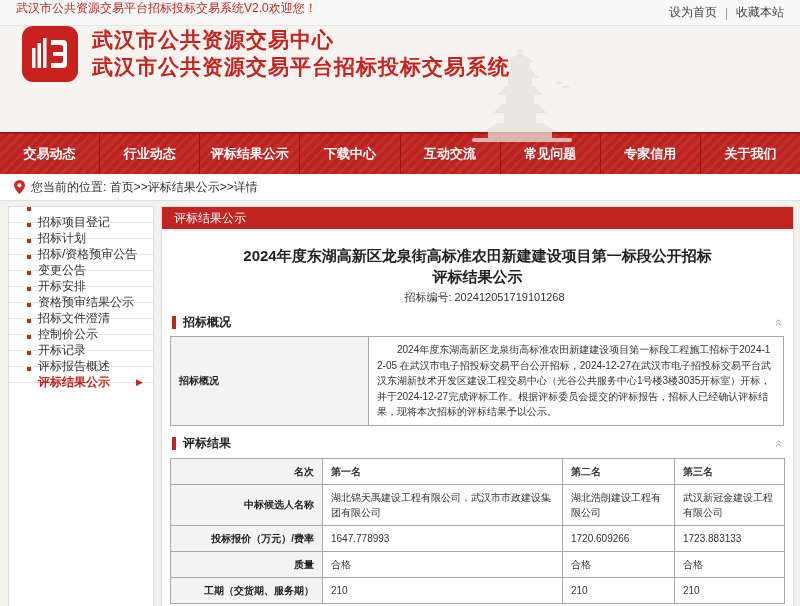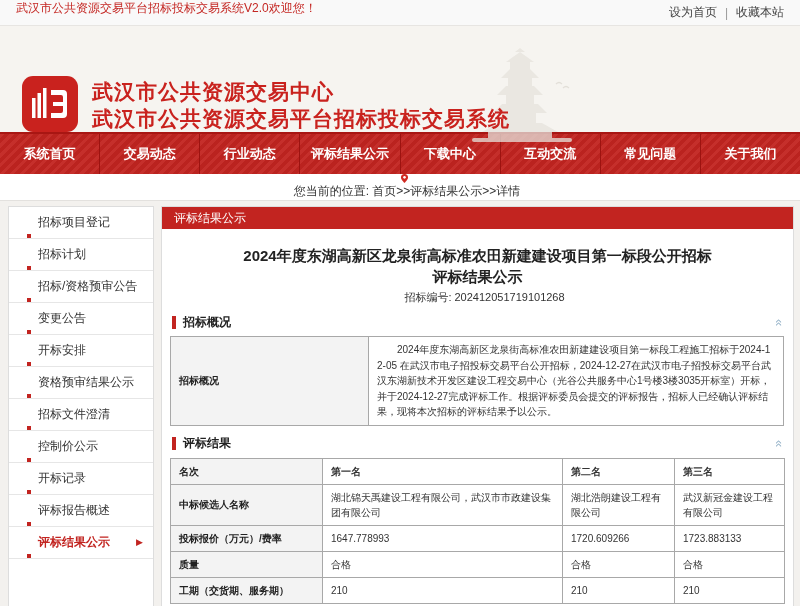--- a/index.html
+++ b/index.html
@@ -10,50 +10,50 @@
   .topbar { height:26px; background:#f9f9f9; border-bottom:1px solid #e7e5e2;
             display:flex; justify-content:space-between; 
             padding:0 16px; font-size:12px; }
   .topbar .welcome { color:#c42723; }
   .toplinks { color:#444; display:flex; gap:8px; align-items:center; }
   .toplinks a { color:#444; text-decoration:none; cursor:pointer; }
   .toplinks .sep { color:#999; }
 
   
   .header { height:106px; background:#f6f4f0; position:relative; display:flex;
-            align-items:flex-end; padding-left:22px; }
+            align-items:flex-start; padding-left:22px; }
   .logo { width:56px; height:56px; flex:0 0 56px; cursor:pointer; }
   .titles { margin-left:14px; z-index:2; }
   .titles .t1, .titles .t2 { font-size:21px; font-weight:bold; color:#c9221e;
             letter-spacing:1px; line-height:27px; }
   .tower { position:absolute; left:468px; top:22px; opacity:.75; z-index:1; }
 
   
   .nav { height:42px; display:flex;
          background:#c22420;
          background-image:repeating-linear-gradient(135deg, rgba(255,255,255,.05) 0 3px, rgba(0,0,0,.04) 3px 7px);
          border-top:2px solid #a81613; }
   .nav-item { flex:1; text-align:center; line-height:40px; color:#fff; font-size:13px;
               font-weight:bold; text-decoration:none; border-right:1px solid #9d1310;
               cursor:pointer; white-space:nowrap; }
   .nav-item:last-child { border-right:none; }
 
   
   .crumbbar { height:27px; background:#fff; border-bottom:1px solid #e3e1de;
-              display:flex; align-items:center; padding-left:14px; font-size:12px; color:#333;flex-direction:column; }
+              display:flex; align-items:center; padding-left:14px; font-size:12px; color:#333; }
   .crumbbar svg { margin-right:6px; }
 
   
   .content { display:flex; align-items:flex-start; padding:5px 8px 0 8px; gap:7px; }
 
   .sidebar { width:146px; flex:0 0 146px; background:#fff; border:1px solid #ddd;
              min-height:430px; }
-  .side-item { height:32px; line-height:31px; border-bottom:1px solid #e6e6e6;
+  .side-item { height:16px; line-height:31px; border-bottom:1px solid #e6e6e6;
                padding-left:18px; font-size:12px; color:#333; cursor:pointer;
-               display:flex; align-items:flex-end; white-space:nowrap; }
+               display:flex; align-items:flex-start; white-space:nowrap; }
   .side-item .bullet { width:4px; height:4px; background:#c22420; margin-right:7px; flex:0 0 4px; }
   .side-item.active { color:#c22420; font-weight:bold; }
   .side-item.active .arrow { margin-left:auto; margin-right:10px; color:#c22420; font-size:9px; }
 
   .main { flex:1; background:#fff; border:1px solid #ddd; min-height:430px; }
   .panel-bar { height:22px; line-height:22px; background:#c22420; color:#fff;
                font-size:12px; padding-left:12px; }
   .notice-title { text-align:center; font-size:15px; font-weight:bold; color:#222;
                   margin-top:16px; line-height:21px; }
   .bid-no { text-align:center; font-size:11px; color:#333; margin:3px 0 5px 14px; }
@@ -65,21 +65,21 @@
               transform:rotate(90deg); cursor:pointer; line-height:1; }
 
   table { border-collapse:collapse; width:614px; margin:2px 8px 6px 8px; table-layout:fixed; }
   td { border:1px solid #a8a8a8; font-size:10px; padding:5px 8px; vertical-align:middle;
        word-break:break-all; line-height:1.5; color:#333; }
   td.lbl { background:#f3f3f3; font-weight:bold; color:#222; }
 
   .ov-table td.lbl { width:198px; }
   .ov-table .txt p { text-indent:2em; line-height:1.55; margin:0; }
 
-  .res-table td.lbl { width:152px; }
+  .res-table td.lbl { width:152px;text-align:right; }
   .res-table col.c1 { width:240px; }
   .res-table col.c2 { width:112px; }
   .res-table col.c3 { width:110px; }
   .res-table tr.rank td { font-weight:bold; }
 </style>
 </head>
 <body>
 
 <div class="topbar">
   <span class="welcome">武汉市公共资源交易平台招标投标交易系统V2.0欢迎您！</span>
@@ -118,27 +118,27 @@
       <rect x="4" y="90" width="100" height="4" rx="2"></rect>
     </g>
     <g stroke="#dcd8d1" stroke-width="1.2" fill="none">
       <path d="M88 36 q3 -3 6 0"></path>
         <path d="M95 40 q3 -3 6 0"></path>
     </g>
   </svg>
 </div>
 
 <div class="nav">
-  <a class="nav-item">系统首页</a>
   <a class="nav-item">交易动态</a>
   <a class="nav-item">行业动态</a>
   <a class="nav-item">评标结果公示</a>
   <a class="nav-item">下载中心</a>
   <a class="nav-item">互动交流</a>
   <a class="nav-item">常见问题</a>
+  <a class="nav-item">专家信用</a>
   <a class="nav-item">关于我们</a>
 </div>
 
 <div class="crumbbar">
   <svg width="11" height="14" viewBox="0 0 11 14">
     <path d="M5.5 0 A5.5 5.5 0 0 1 11 5.5 C11 9 5.5 14 5.5 14 C5.5 14 0 9 0 5.5 A5.5 5.5 0 0 1 5.5 0 Z" fill="#d02a22"></path>
     <circle cx="5.5" cy="5.2" r="2" fill="#fff"></circle>
   </svg>
   <span>您当前的位置: 首页&gt;&gt;评标结果公示&gt;&gt;详情</span>
 </div>

